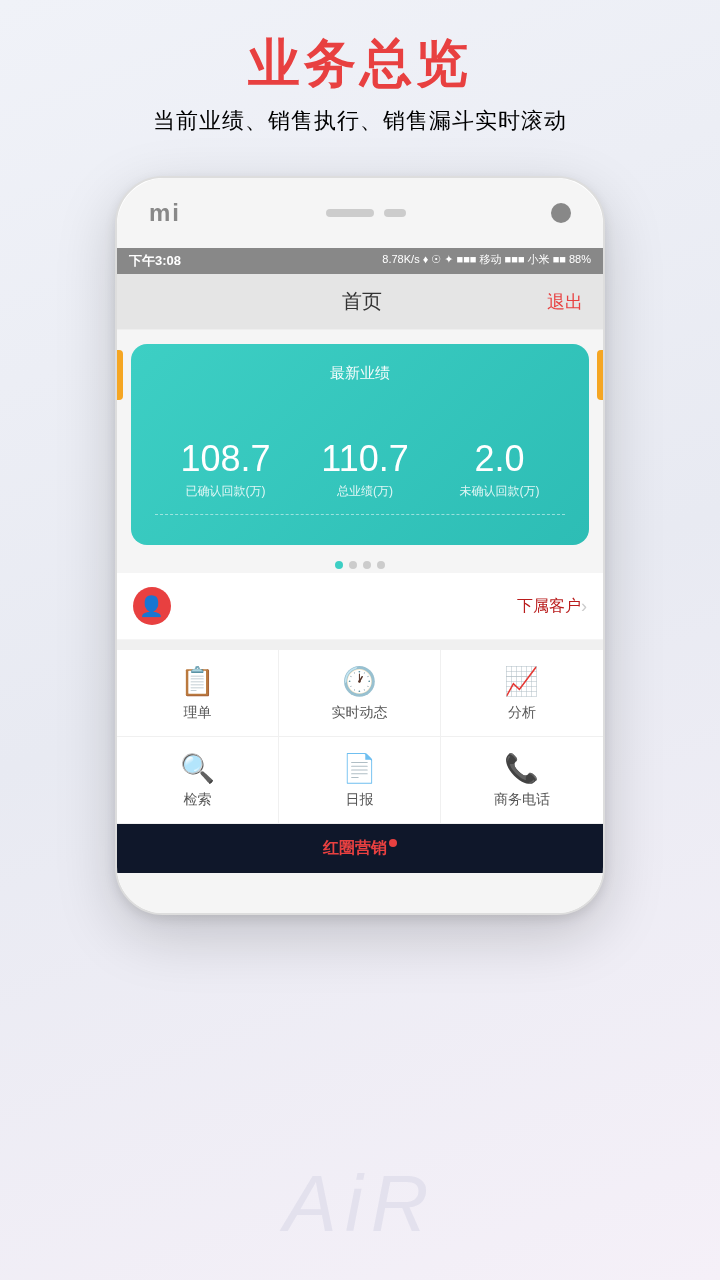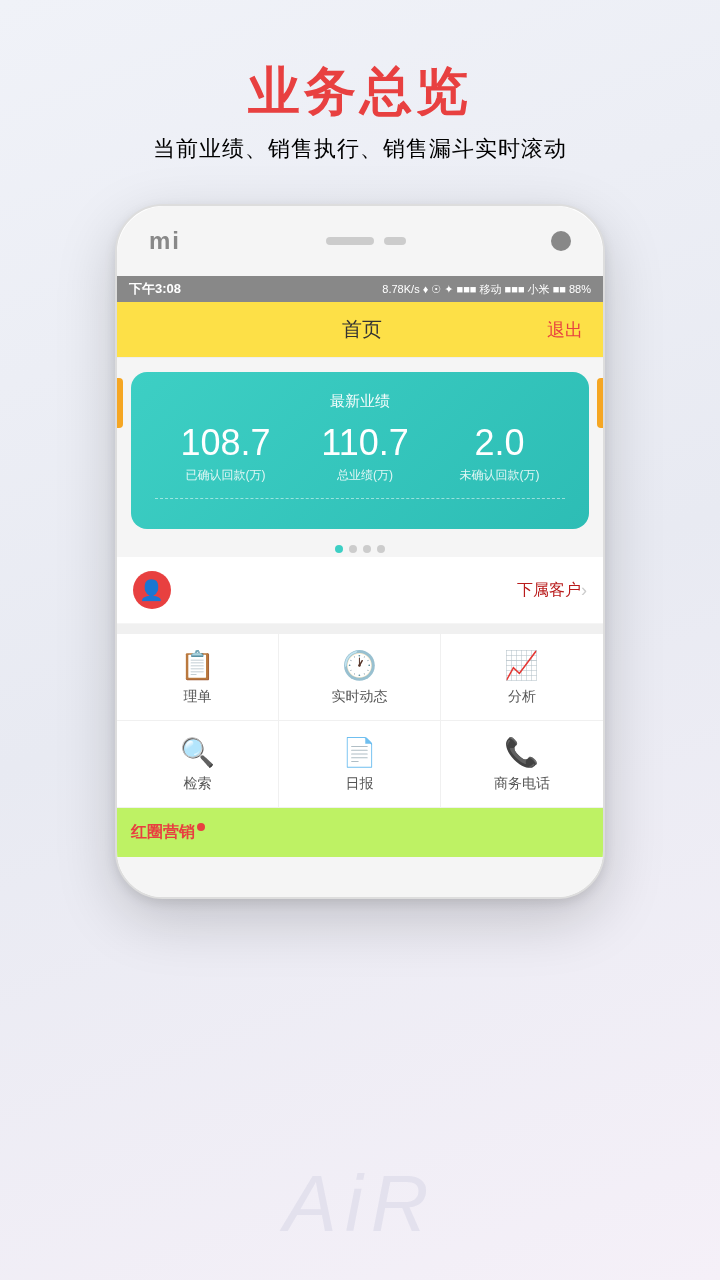--- a/index.html
+++ b/index.html
@@ -8,21 +8,21 @@
       height: 1280px;
       background: linear-gradient(160deg, #f0f2f8 0%, #e8eaf2 50%, #f5f0f8 100%);
       font-family: -apple-system, 'PingFang SC', 'Microsoft YaHei', sans-serif;
       overflow: hidden;
       position: relative;
     }
 
     
     .page-title-area {
       text-align: center;
-      padding-top: 60px;
+      padding-top: 32px;
       padding-bottom: 20px;
     }
     .page-title-main {
       font-size: 52px;
       font-weight: bold;
       color: #e84040;
       letter-spacing: 4px;
       line-height: 1.2;
     }
     .page-title-sub {
@@ -88,33 +88,33 @@
     }
 
     
     .status-bar {
       background: #888;
       color: #fff;
       font-size: 13px;
       padding: 4px 12px;
       display: flex;
       justify-content: space-between;
-      align-items: center;
+      align-items: flex-start;
     }
     .status-left { font-weight: 600; }
     .status-right {
       display: flex;
       gap: 4px;
       align-items: center;
       font-size: 11px;
     }
 
     
     .app-header {
-      background: #fde047;
+      background: #e5e5e5;
       padding: 14px 20px;
       display: flex;
       align-items: center;
       justify-content: space-between;
       border-bottom: 1px solid #eee;
     }
     .app-header-title {
       font-size: 20px;
       color: #333;
       font-weight: 500;
@@ -173,20 +173,21 @@
       align-items: flex-start;
       justify-content: space-around;
     }
     .perf-item {
       text-align: center;
     }
     .perf-item-value {
       font-size: 36px;
       font-weight: 300;
       line-height: 1;
+      margin-top: 44px;
     }
     .perf-item-value.large {
       font-size: 36px;
       font-weight: 400;
     }
     .perf-item-label {
       font-size: 12px;
       opacity: 0.85;
       margin-top: 6px;
     }
@@ -282,22 +283,23 @@
       margin-bottom: 8px;
       line-height: 1;
     }
     .grid-label {
       font-size: 14px;
       color: #555;
     }
 
     
     .app-bottom {
-      background: #bef264;
+      background: #0f172a;
       padding: 14px;
+      text-align: center;
     }
     .brand-text {
       font-size: 16px;
       color: #e84040;
       font-weight: 600;
     }
     .brand-dot {
       display: inline-block;
       width: 8px;
       height: 8px;

